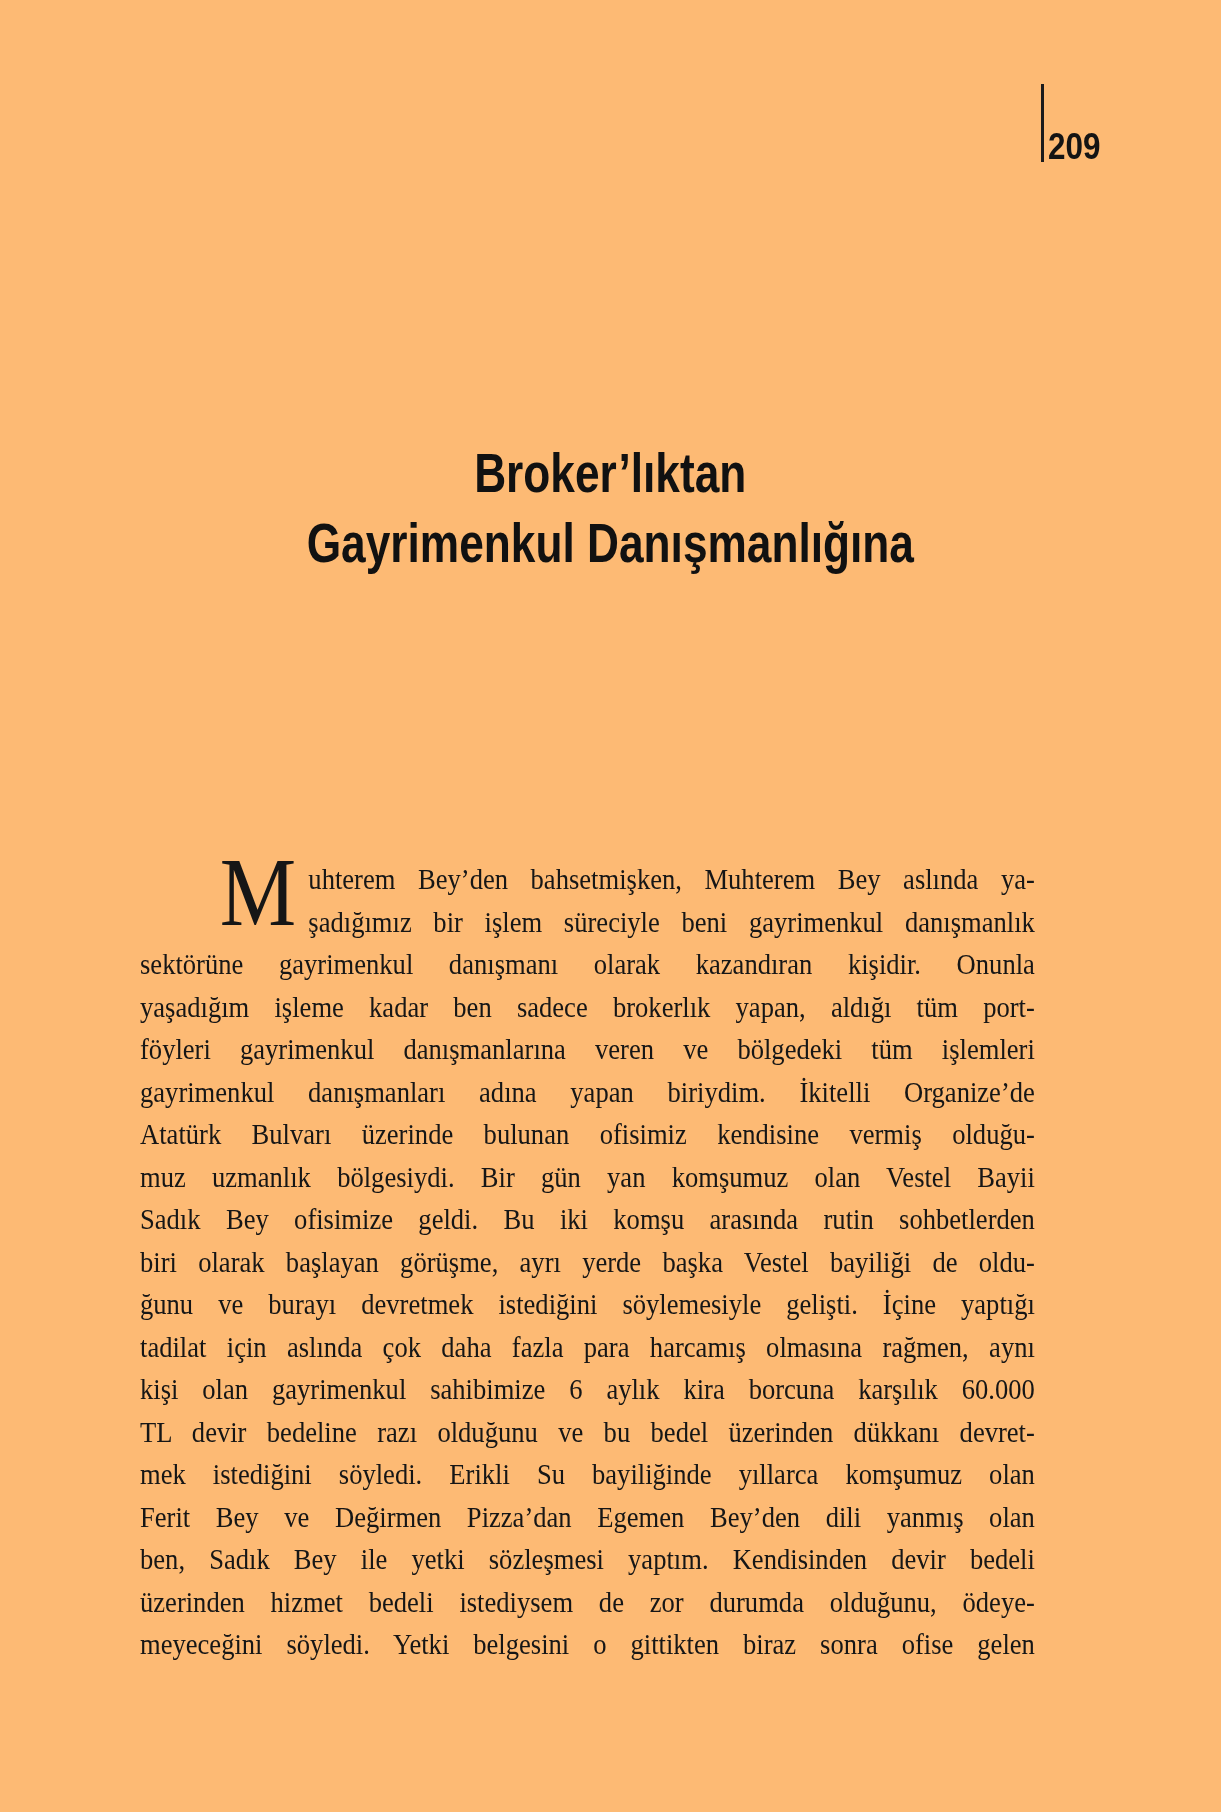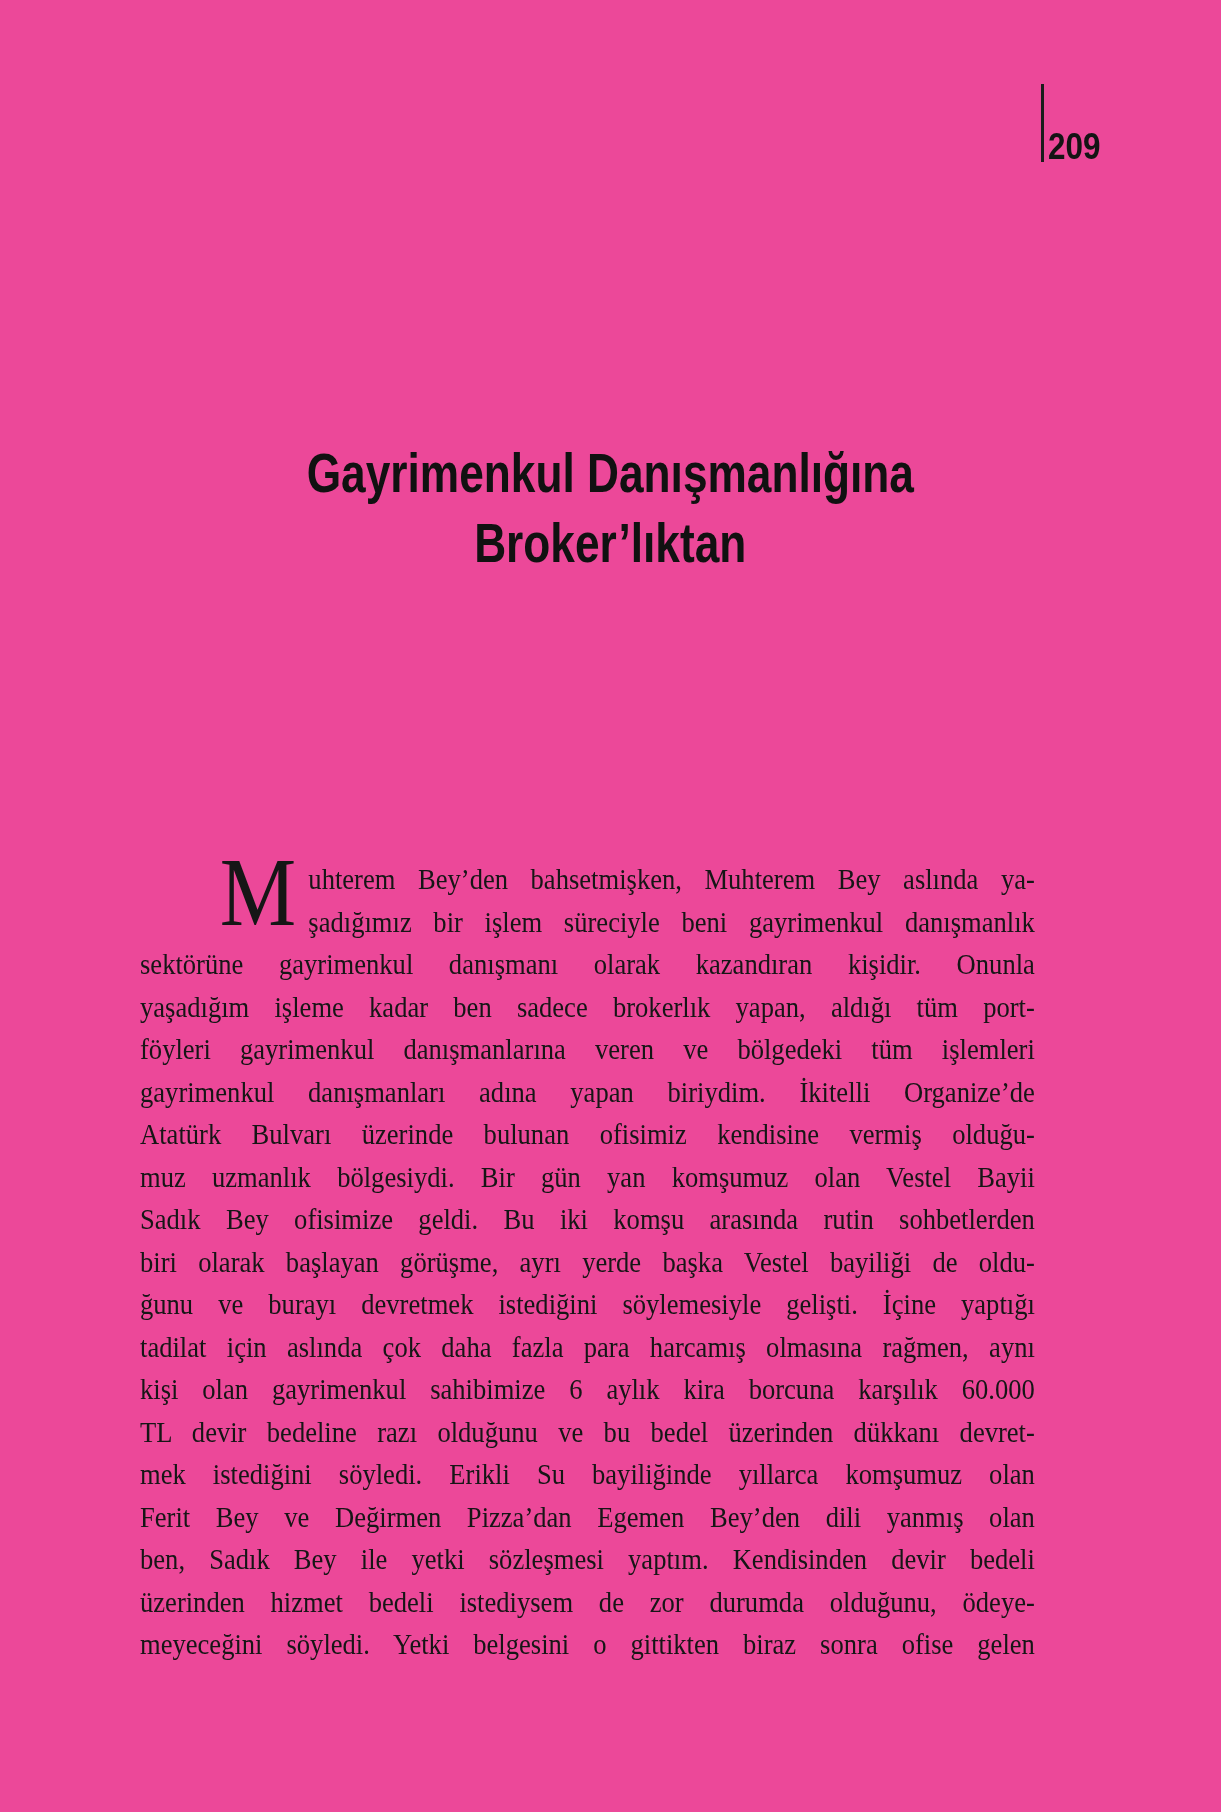--- a/index.html
+++ b/index.html
@@ -5,21 +5,21 @@
   html, body {
     margin: 0;
     padding: 0;
     background: #e8e8e8;
   }
   .page {
     position: relative;
     width: 1221px;
     height: 1812px;
     margin: 0 auto;
-    background: #ec4899;
+    background: #fdba74;
     color: #141414;
     font-family: "Liberation Serif", serif;
     overflow: hidden;
   }
 
   
   .pagenum-rule {
     position: absolute;
     left: 1041px;
     top: 84px;
@@ -91,22 +91,22 @@
 </style>
 </head>
 <body>
 
 <div class="page">
 
   <div class="pagenum-rule"></div>
   <div class="pagenum">209</div>
 
   <div class="title">
+    <div class="title-line"><span>Broker’lıktan</span></div>
     <div class="title-line"><span>Gayrimenkul Danışmanlığına</span></div>
-    <div class="title-line"><span>Broker’lıktan</span></div>
   </div>
 
   <div class="body-block">
     <div class="drop-cap">M</div>
     <div>
         <div class="line indent">uhterem Bey’den bahsetmişken, Muhterem Bey aslında ya-</div>
         <div class="line indent">şadığımız bir işlem süreciyle beni gayrimenkul danışmanlık</div>
         <div class="line">sektörüne gayrimenkul danışmanı olarak kazandıran kişidir. Onunla</div>
         <div class="line">yaşadığım işleme kadar ben sadece brokerlık yapan, aldığı tüm port-</div>
         <div class="line">föyleri gayrimenkul danışmanlarına veren ve bölgedeki tüm işlemleri</div>

